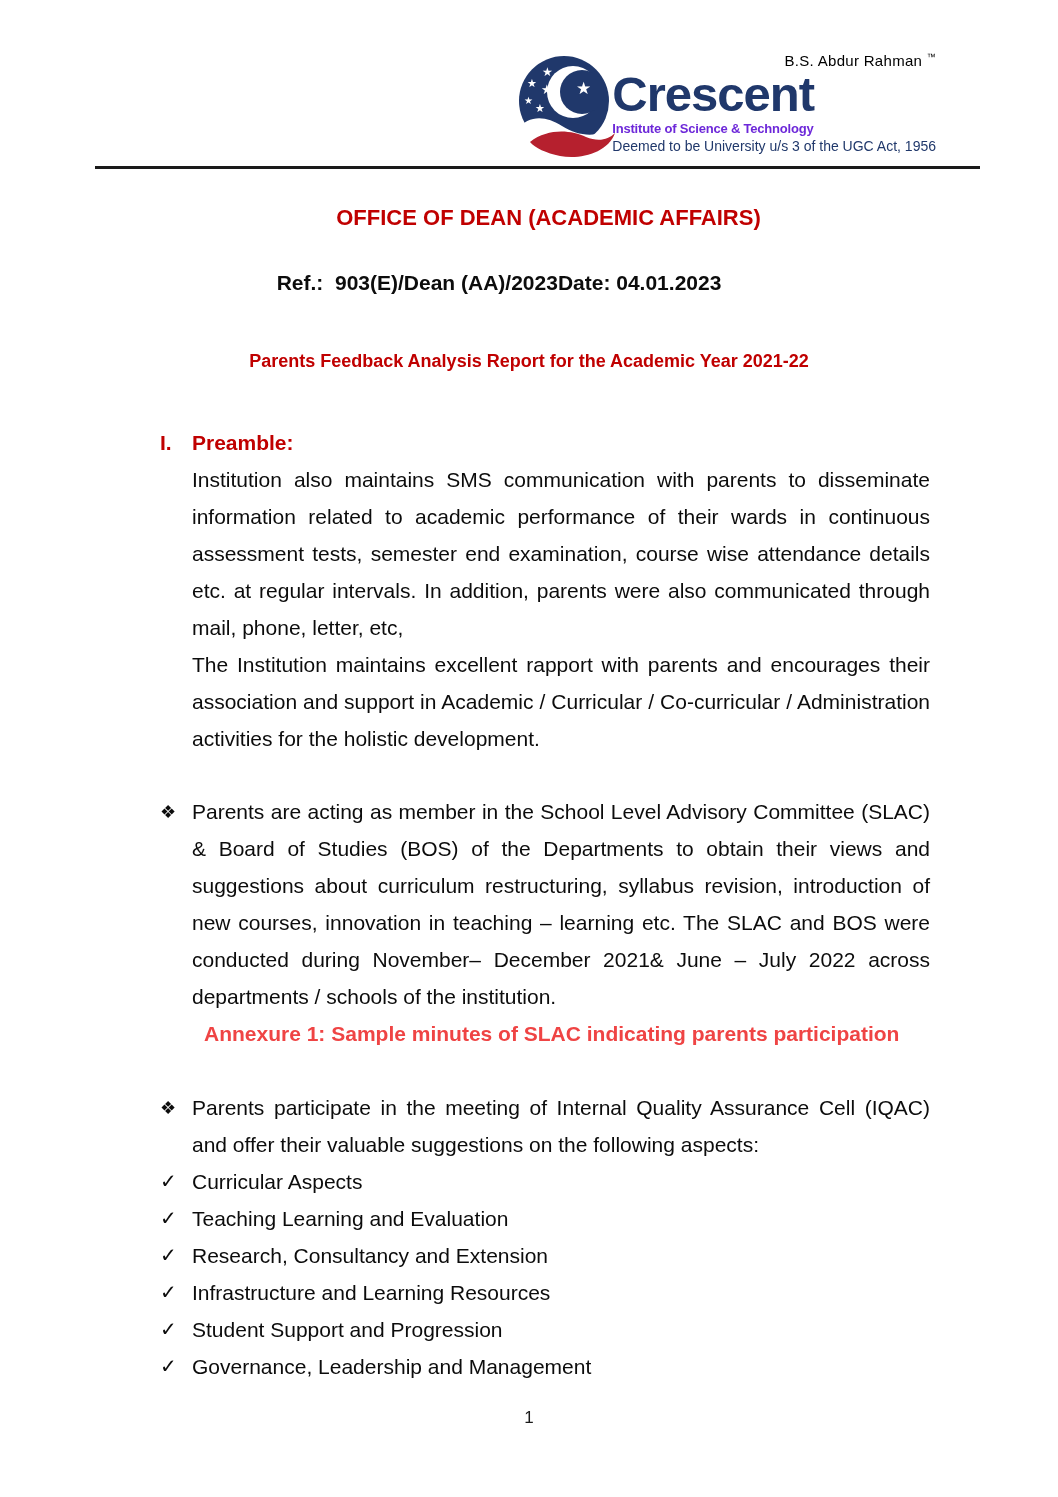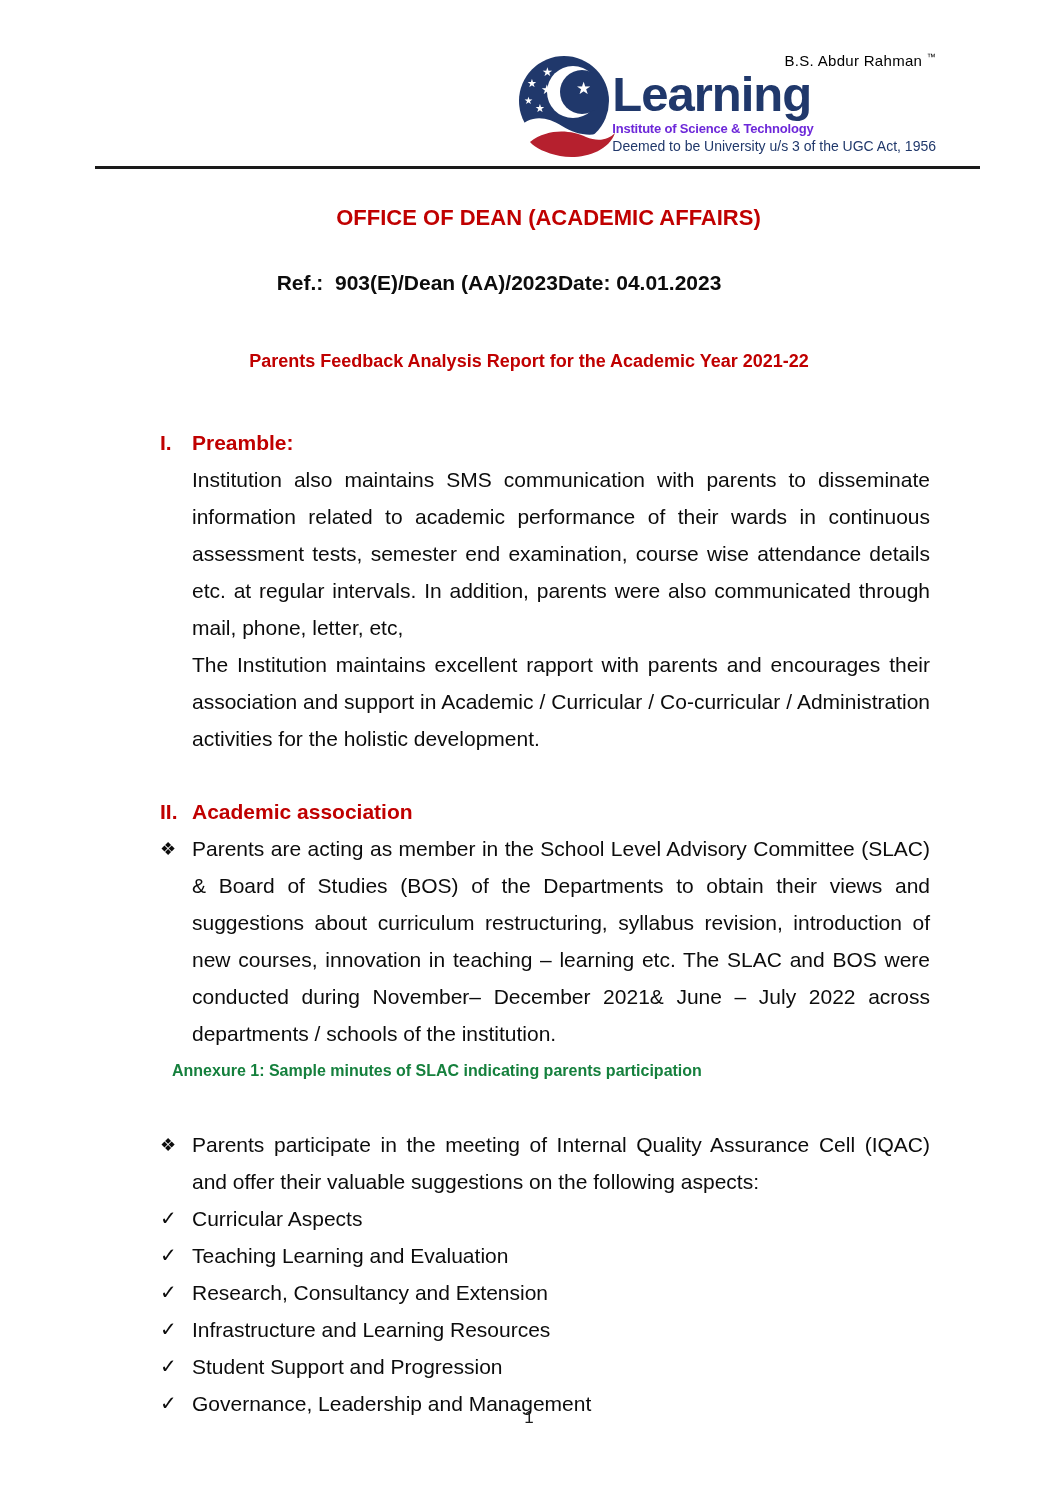--- a/index.html
+++ b/index.html
@@ -109,25 +109,25 @@
     line-height: 37px;
     color: #0c0c0c;
   }
   .bullet-glyph {
     width: 32px; flex: 0 0 auto;
     font-size: 18px;
     padding-top: 1px;
   }
   .bullet-text { flex: 1; text-align: justify; }
   .annexure {
-    margin-left: 12px;
-    font-size: 16px;
-    line-height: 37px;
-    font-weight: 700;
-    color: #15803d;
+    margin-left: 44px;
+    font-size: 21px;
+    line-height: 37px;
+    font-weight: 700;
+    color: #ef4444;
   }
   .gap-before { margin-top: 37px; }
   .checklist { list-style: none; margin-top: 0; }
   .check-item {
     display: flex;
     font-size: 21px;
     line-height: 37px;
     color: #0c0c0c;
   }
   .check-glyph { width: 32px; flex: 0 0 auto; font-size: 20px; }
@@ -162,21 +162,21 @@
       <text x="60" y="40" font-size="17" fill="#ffffff">★</text>
 
       <text x="26" y="22" font-size="12" fill="#ffffff">★</text>
       <text x="11" y="33" font-size="11" fill="#ffffff">★</text>
       <text x="25" y="40" font-size="13" fill="#ffffff">★</text>
       <text x="8" y="50" font-size="10" fill="#ffffff">★</text>
       <text x="19" y="58" font-size="11" fill="#ffffff">★</text>
     </svg>
     <div class="logo-text">
       <div class="brand-line"><span>B.S. Abdur Rahman</span> <sup>™</sup></div>
-      <div class="crescent-name">Learning</div>
+      <div class="crescent-name">Crescent</div>
       <div class="institute">Institute of Science &amp; Technology</div>
       <div class="deemed">Deemed to be University u/s 3 of the UGC Act, 1956</div>
     </div>
   </div>
 </div>
 <hr class="rule">
 
 <div class="doc-title">OFFICE OF DEAN (ACADEMIC AFFAIRS)</div>
 
 <div class="ref-row">
@@ -189,24 +189,20 @@
 <div class="section sec-1">
   <div class="sec-heading">
     <span class="sec-num">I.</span>
     <span>Preamble:</span>
   </div>
   <div class="para">Institution also maintains SMS communication with parents to disseminate information related to academic performance of their wards in continuous assessment tests, semester end examination, course wise attendance details etc. at regular intervals. In addition, parents were also communicated through mail, phone, letter, etc,</div>
   <div class="para">The Institution maintains excellent rapport with parents and encourages their association and support in Academic / Curricular / Co-curricular / Administration activities for the holistic development.</div>
 </div>
 
 <div class="section sec-2">
-  <div class="sec-heading">
-    <span class="sec-num">II.</span>
-    <span>Academic association</span>
-  </div>
 
   <div class="bullet-item">
     <span class="bullet-glyph">❖</span>
     <span class="bullet-text">Parents are acting as member in the School Level Advisory Committee (SLAC) &amp; Board of Studies (BOS) of the Departments to obtain their views and suggestions about curriculum restructuring, syllabus revision, introduction of new courses, innovation in teaching – learning etc. The SLAC and BOS were conducted during November– December 2021&amp; June – July 2022 across departments / schools of the institution.</span>
   </div>
   <div class="annexure">Annexure 1: Sample minutes of SLAC indicating parents participation</div>
 
   <div class="bullet-item gap-before">
     <span class="bullet-glyph">❖</span>
     <span class="bullet-text">Parents participate in the meeting of Internal Quality Assurance Cell (IQAC) and offer their valuable suggestions on the following aspects:</span>

